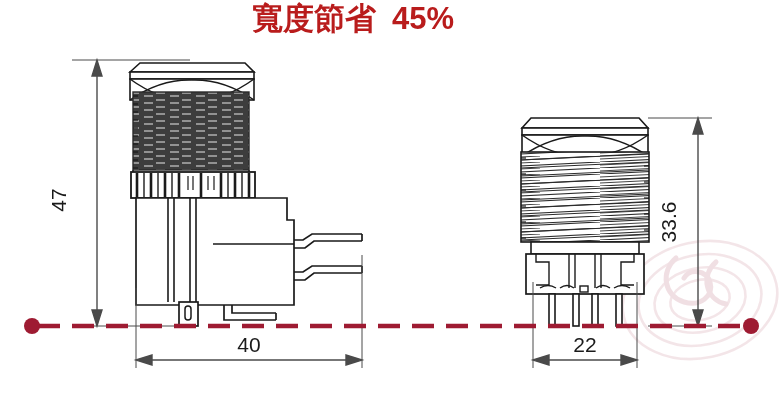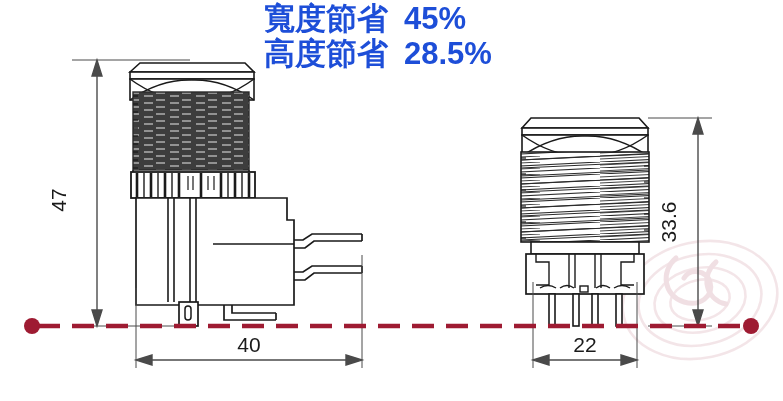--- a/index.html
+++ b/index.html
@@ -19,26 +19,26 @@
   }
   #drawing-svg {
     position: absolute;
     left: 0;
     top: 0;
     width: 783px;
     height: 401px;
   }
   .title-block {
     position: absolute;
-    left: 264px;
+    left: 252px;
     top: 2px;
     width: 320px;
     text-align: left;
     line-height: 1.12;
-    color: #1d4ed8;
+    color: #b91c1c;
     font-weight: bold;
     font-size: 31px;
     letter-spacing: 0px;
     white-space: nowrap;
   }
   .title-line {
     display: block;
   }
   .title-label {
     display: inline-block;
@@ -49,23 +49,20 @@
   }
 </style>
 </head>
 <body>
 
 <div id="page">
 
   <div class="title-block">
     <span class="title-line">
       <span class="title-label">寬度節省</span><span class="title-value">45%</span>
-    </span>
-    <span class="title-line">
-      <span class="title-label">高度節省</span><span class="title-value">28.5%</span>
     </span>
   </div>
 
   <svg id="drawing-svg" viewBox="0 0 783 401">
     <defs>
 
       <pattern id="threadDark" width="26" height="7" patternUnits="userSpaceOnUse">
         <rect width="26" height="7" fill="#3d3d3d"></rect>
         <line x1="0" y1="2" x2="9" y2="2" stroke="#d8d8d8" stroke-width="1.1"></line>
         <line x1="14" y1="5" x2="23" y2="5" stroke="#d8d8d8" stroke-width="1.1"></line>

